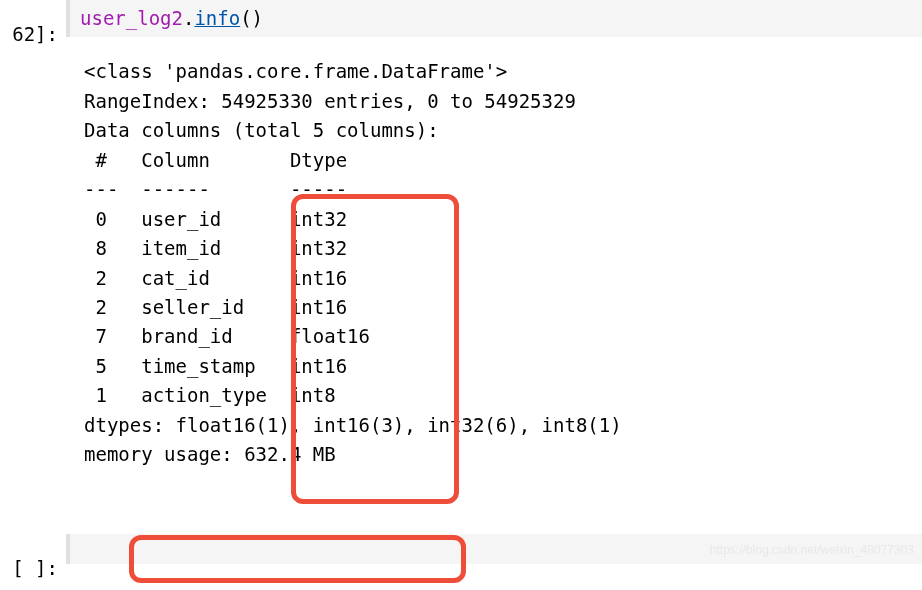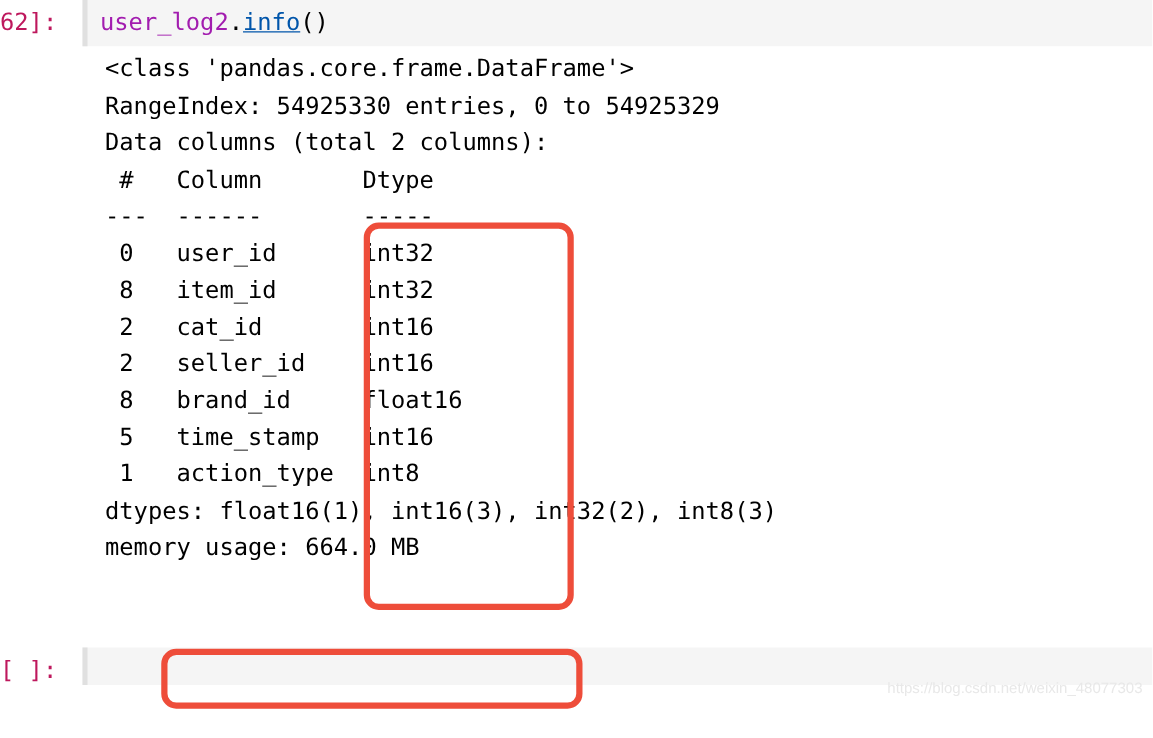--- a/index.html
+++ b/index.html
@@ -13,22 +13,23 @@
     width: 922px;
     height: 590px;
     overflow: hidden;
     position: relative;
   }
   .cell {
     display: flex;
     align-items: flex-start;
   }
   .prompt {
-    color: #be185d;
-    padding: 4px 8px 4px 0;
+    color: #000000;
+    text-align: right;
+    padding: 20px 8px 4px 0;
     min-width: 58px;
     font-family: inherit;
   }
   .input-area {
     flex: 1;
     background: #f5f5f5;
     border-left: 4px solid #e0e0e0;
     padding: 4px 10px;
     font-family: inherit;
   }
@@ -76,32 +77,32 @@
 
 <div class="cell">
   <div class="prompt">62]:</div>
   <div class="input-area"><span class="code-var">user_log2</span><span class="code-dot">.</span><span class="code-method">info</span><span class="code-paren">()</span></div>
 </div>
 
 <div class="cell">
   <div class="prompt"></div>
   <div class="output-area"><span>&lt;class 'pandas.core.frame.DataFrame'&gt;</span>
 <span>RangeIndex: 54925330 entries, 0 to 54925329</span>
-<span>Data columns (total 2 columns):</span>
+<span>Data columns (total 5 columns):</span>
 <span> #   Column       Dtype  </span>
 <span>---  ------       -----  </span>
 <span> 0   user_id      int32  </span>
 <span> 8   item_id      int32  </span>
 <span> 2   cat_id       int16  </span>
 <span> 2   seller_id    int16  </span>
-<span> 8   brand_id     float16</span>
+<span> 7   brand_id     float16</span>
 <span> 5   time_stamp   int16  </span>
 <span> 1   action_type  int8   </span>
-<span>dtypes: float16(1), int16(3), int32(2), int8(3)</span>
-<span>memory usage: 664.0 MB</span>
+<span>dtypes: float16(1), int16(3), int32(6), int8(1)</span>
+<span>memory usage: 632.4 MB</span>
 <div class="highlight-box hb1"></div>
 <div class="highlight-box hb2"></div>
 </div>
 </div>
 
 <div class="cell" style="margin-top:2px;">
   <div class="prompt">[ ]:</div>
   <div class="input-area" style="min-height:22px;"></div>
 </div>
 

